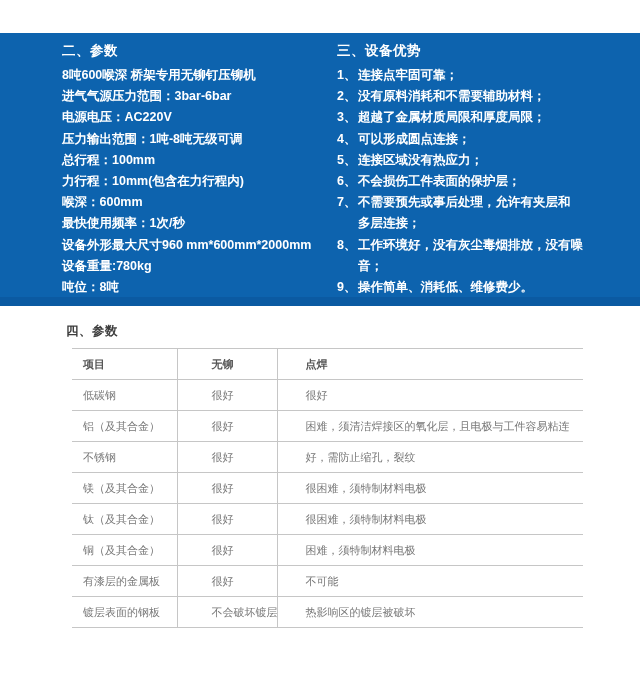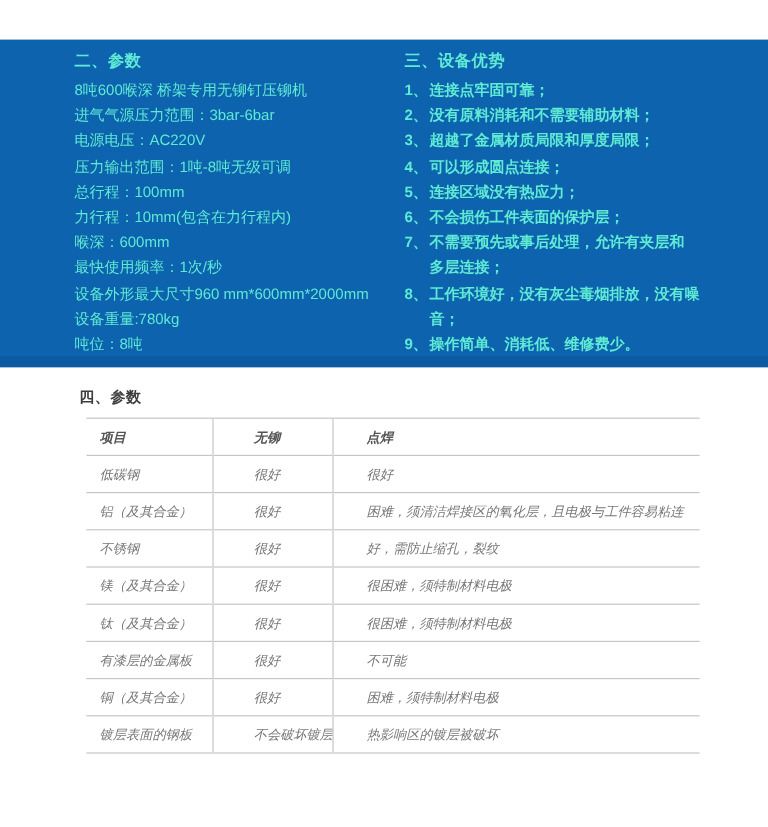--- a/index.html
+++ b/index.html
@@ -15,30 +15,30 @@
   .hero {
     position:absolute; left:0; top:33px;
     width:640px; height:273px;
     background:#0d63ae;
   }
   .hero-strip {
     position:absolute; left:0; bottom:0;
     width:100%; height:9px;
     background:#0b5aa2;
   }
-  .hero-col { position:absolute; top:7px; color:#5eead4; }
+  .hero-col { position:absolute; top:7px; color:#ffffff; }
   .hero-col.left  { left:62px;  width:272px; }
   .hero-col.right { left:337px; width:268px; }
   .col-title {
     font-size:13.5px; font-weight:700;
     line-height:21px; margin-bottom:4px;
     letter-spacing:0.5px;
   }
   .spec-line {
-    font-size:12.5px; font-weight:400;
+    font-size:12.5px; font-weight:700;
     line-height:21.2px; white-space:nowrap;
   }
   .adv-item {
     display:flex; align-items:flex-start;
     font-size:12.5px; font-weight:600;
     line-height:21.2px;
   }
   .adv-num { flex:none; width:21px; }
   .adv-text { white-space:pre-line; }
 
@@ -49,21 +49,21 @@
     letter-spacing:0.5px;
   }
   .spec-table {
     position:absolute; left:72px; top:348px;
     width:511px;
     border-collapse:collapse; table-layout:fixed;
   }
   .spec-table col.c1 { width:105px; }
   .spec-table col.c2 { width:100px; }
   .spec-table col.c3 { width:306px; }
-  .spec-table tr { height:31px;font-style:italic; }
+  .spec-table tr { height:31px; }
   .spec-table th, .spec-table td {
     border-top:1px solid #c6c6c6;
     text-align:left; vertical-align:middle;
     font-size:11px; overflow:hidden; white-space:nowrap;
   }
   .spec-table tbody tr:last-child th,
   .spec-table tbody tr:last-child td { border-bottom:1px solid #c6c6c6; }
   .spec-table th { color:#555555; font-weight:700; }
   .spec-table td { color:#777777; font-weight:400; }
   .spec-table th:nth-child(2), .spec-table td:nth-child(2),
@@ -173,28 +173,28 @@
         <td>镁（及其合金）</td>
         <td>很好</td>
         <td>很困难，须特制材料电极</td>
       </tr>
       <tr>
         <td>钛（及其合金）</td>
         <td>很好</td>
         <td>很困难，须特制材料电极</td>
       </tr>
       <tr>
+        <td>铜（及其合金）</td>
+        <td>很好</td>
+        <td>困难，须特制材料电极</td>
+      </tr>
+      <tr>
         <td>有漆层的金属板</td>
         <td>很好</td>
         <td>不可能</td>
-      </tr>
-      <tr>
-        <td>铜（及其合金）</td>
-        <td>很好</td>
-        <td>困难，须特制材料电极</td>
       </tr>
       <tr>
         <td>镀层表面的钢板</td>
         <td>不会破坏镀层</td>
         <td>热影响区的镀层被破坏</td>
       </tr>
     </tbody>
 </table>
 
 </body></html>

